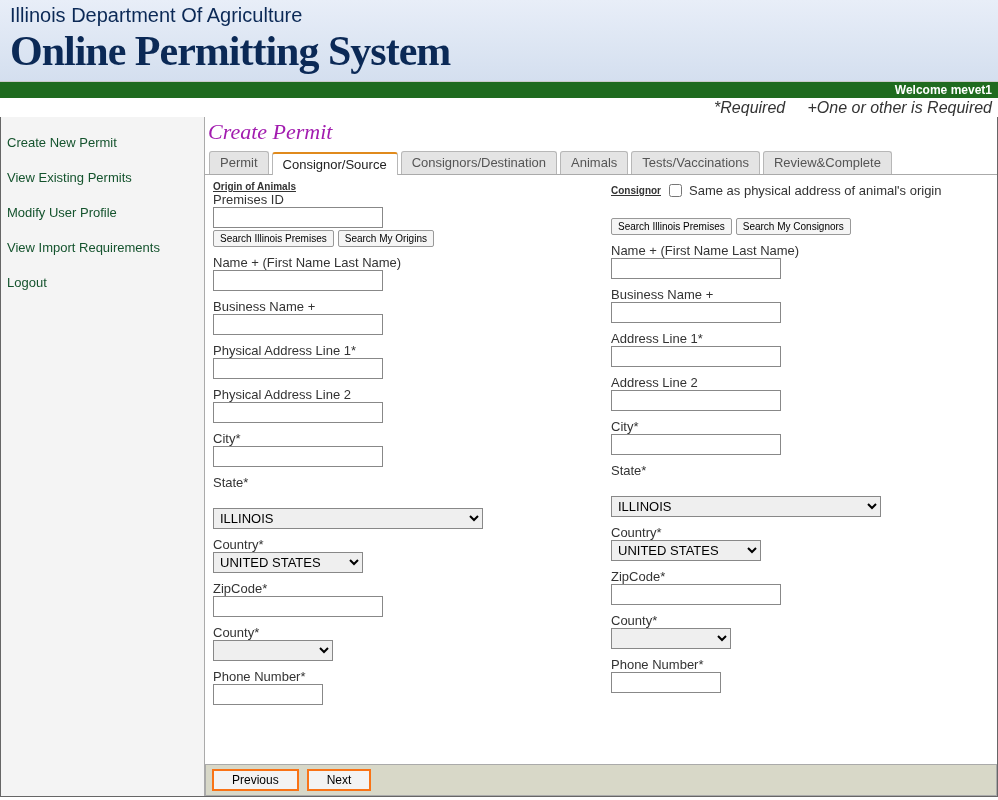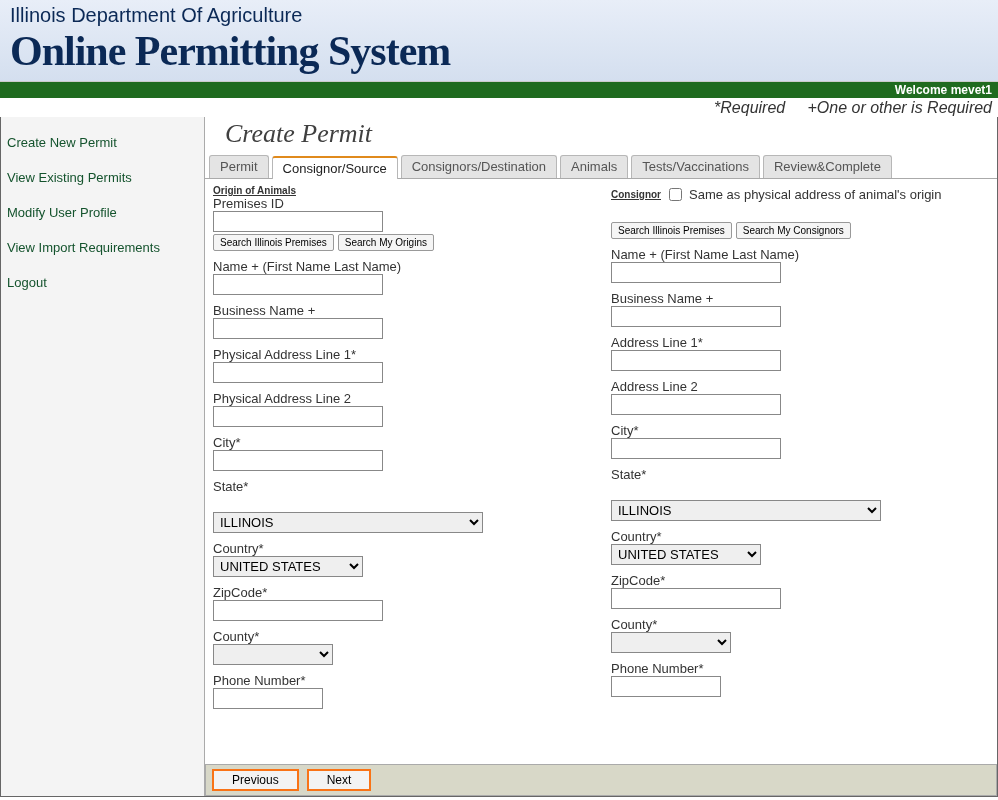--- a/index.html
+++ b/index.html
@@ -67,23 +67,23 @@
 .main {
   flex: 1;
   background: #fff;
   display: flex;
   flex-direction: column;
   position: relative;
 }
 .page-title {
   font-family: Georgia, serif;
   font-style: italic;
-  font-size: 26px;
-  color: #404040;
-  margin: 2px 0 6px 20px;
+  font-size: 22px;
+  color: #a21caf;
+  margin: 2px 0 6px 3px;
 }
 .tabs {
   display: flex;
   gap: 3px;
   padding: 0 4px;
   border-bottom: 1px solid #aaa;
 }
 .tab {
   background: #e4e4e4;
   border: 1px solid #b7b7b7;

